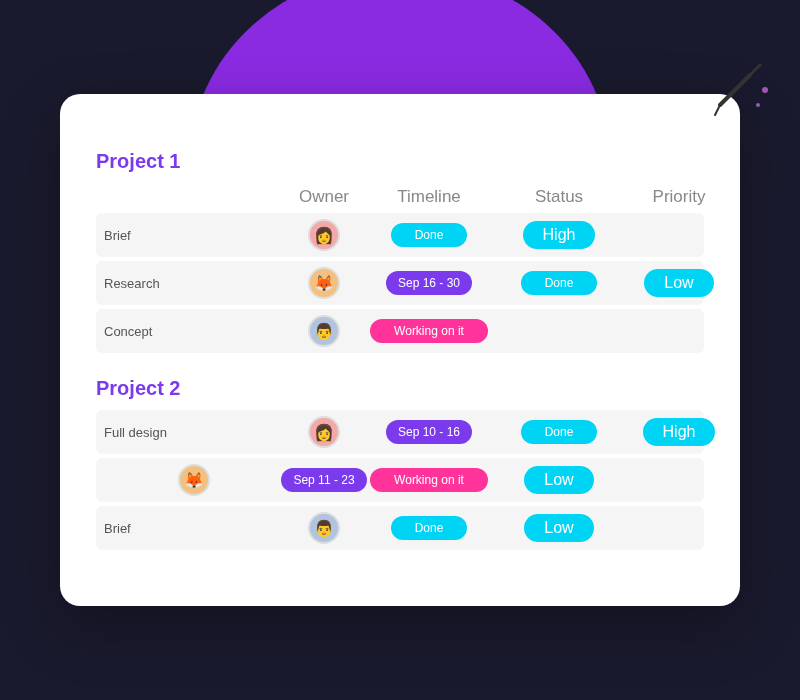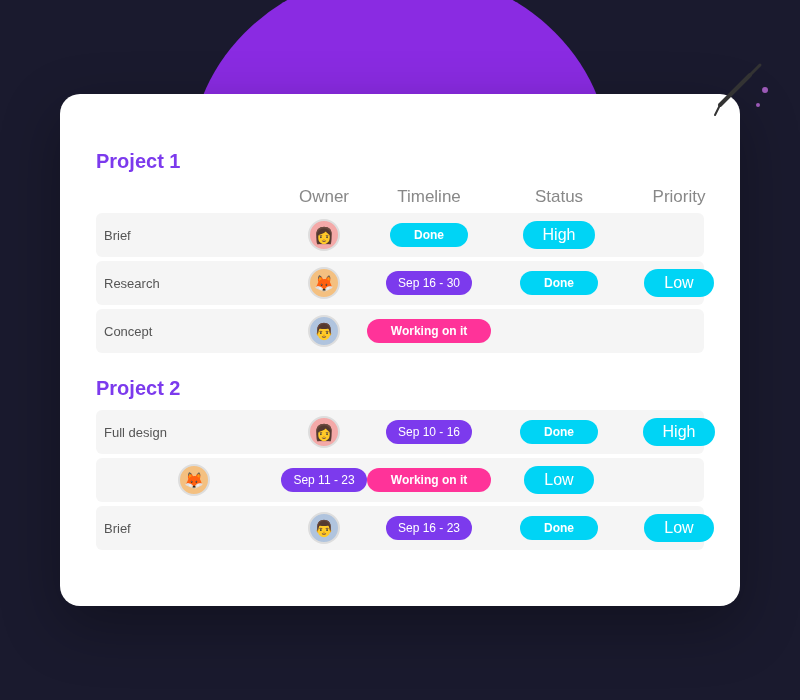--- a/index.html
+++ b/index.html
@@ -133,21 +133,21 @@
 
     .status-cell {
       display: flex;
       justify-content: center;
     }
 
     .status-badge {
       font-size: 12px;
       padding: 5px 24px;
       border-radius: 20px;
-      font-weight: 700;
+      font-weight: 400;
       white-space: nowrap;
     }
 
     .status-done {
       background: #00d4f5;
       color: white;
     }
 
     .status-working {
       background: #ff3399;
@@ -277,23 +277,20 @@
           </div>
           <div class="priority-cell">
             <span class="priority-badge priority-low">Low</span>
           </div>
         </div>
         <div class="table-row">
           <div class="task-name">Brief</div>
           <div class="owner-cell">
             <div class="avatar" style="background: rgb(176, 196, 222);">👨</div>
           </div>
-          <div class="timeline-cell">
-            <span class="timeline-badge">Sep 16 - 23</span>
-          </div>
           <div class="status-cell">
             <span class="status-badge status-done">Done</span>
           </div>
           <div class="priority-cell">
             <span class="priority-badge priority-low">Low</span>
           </div>
         </div>
       </div>
     </div>
 </div>

